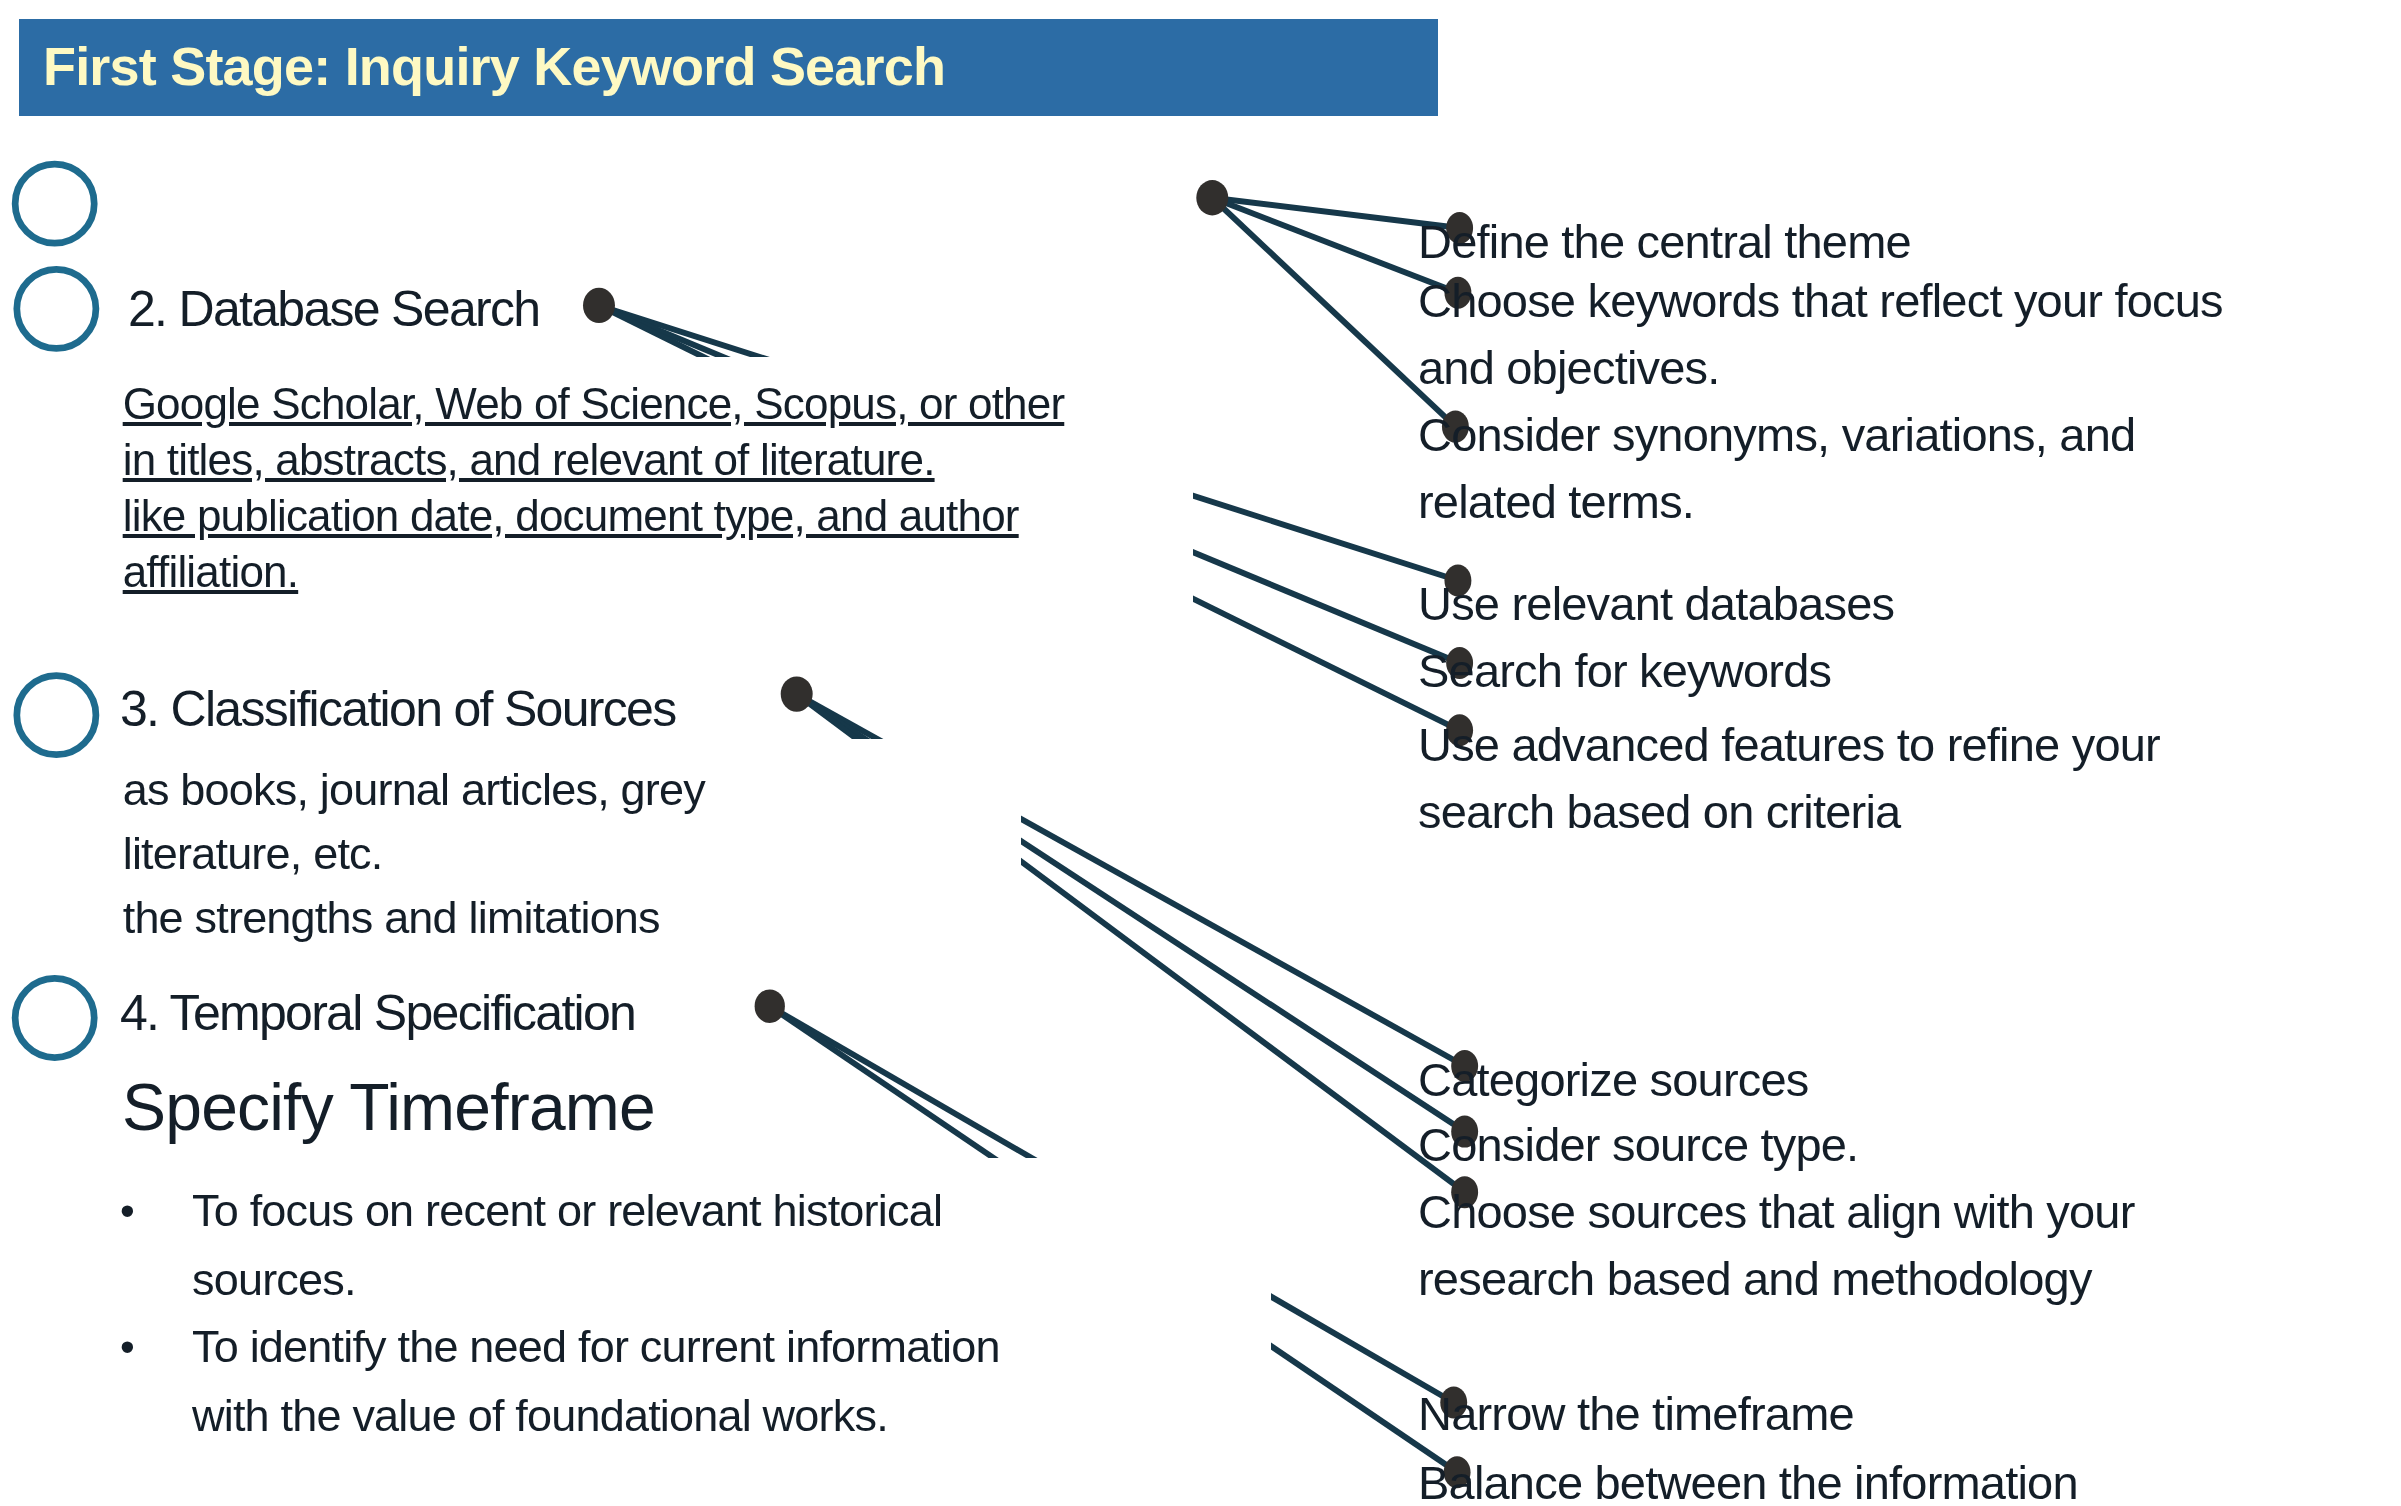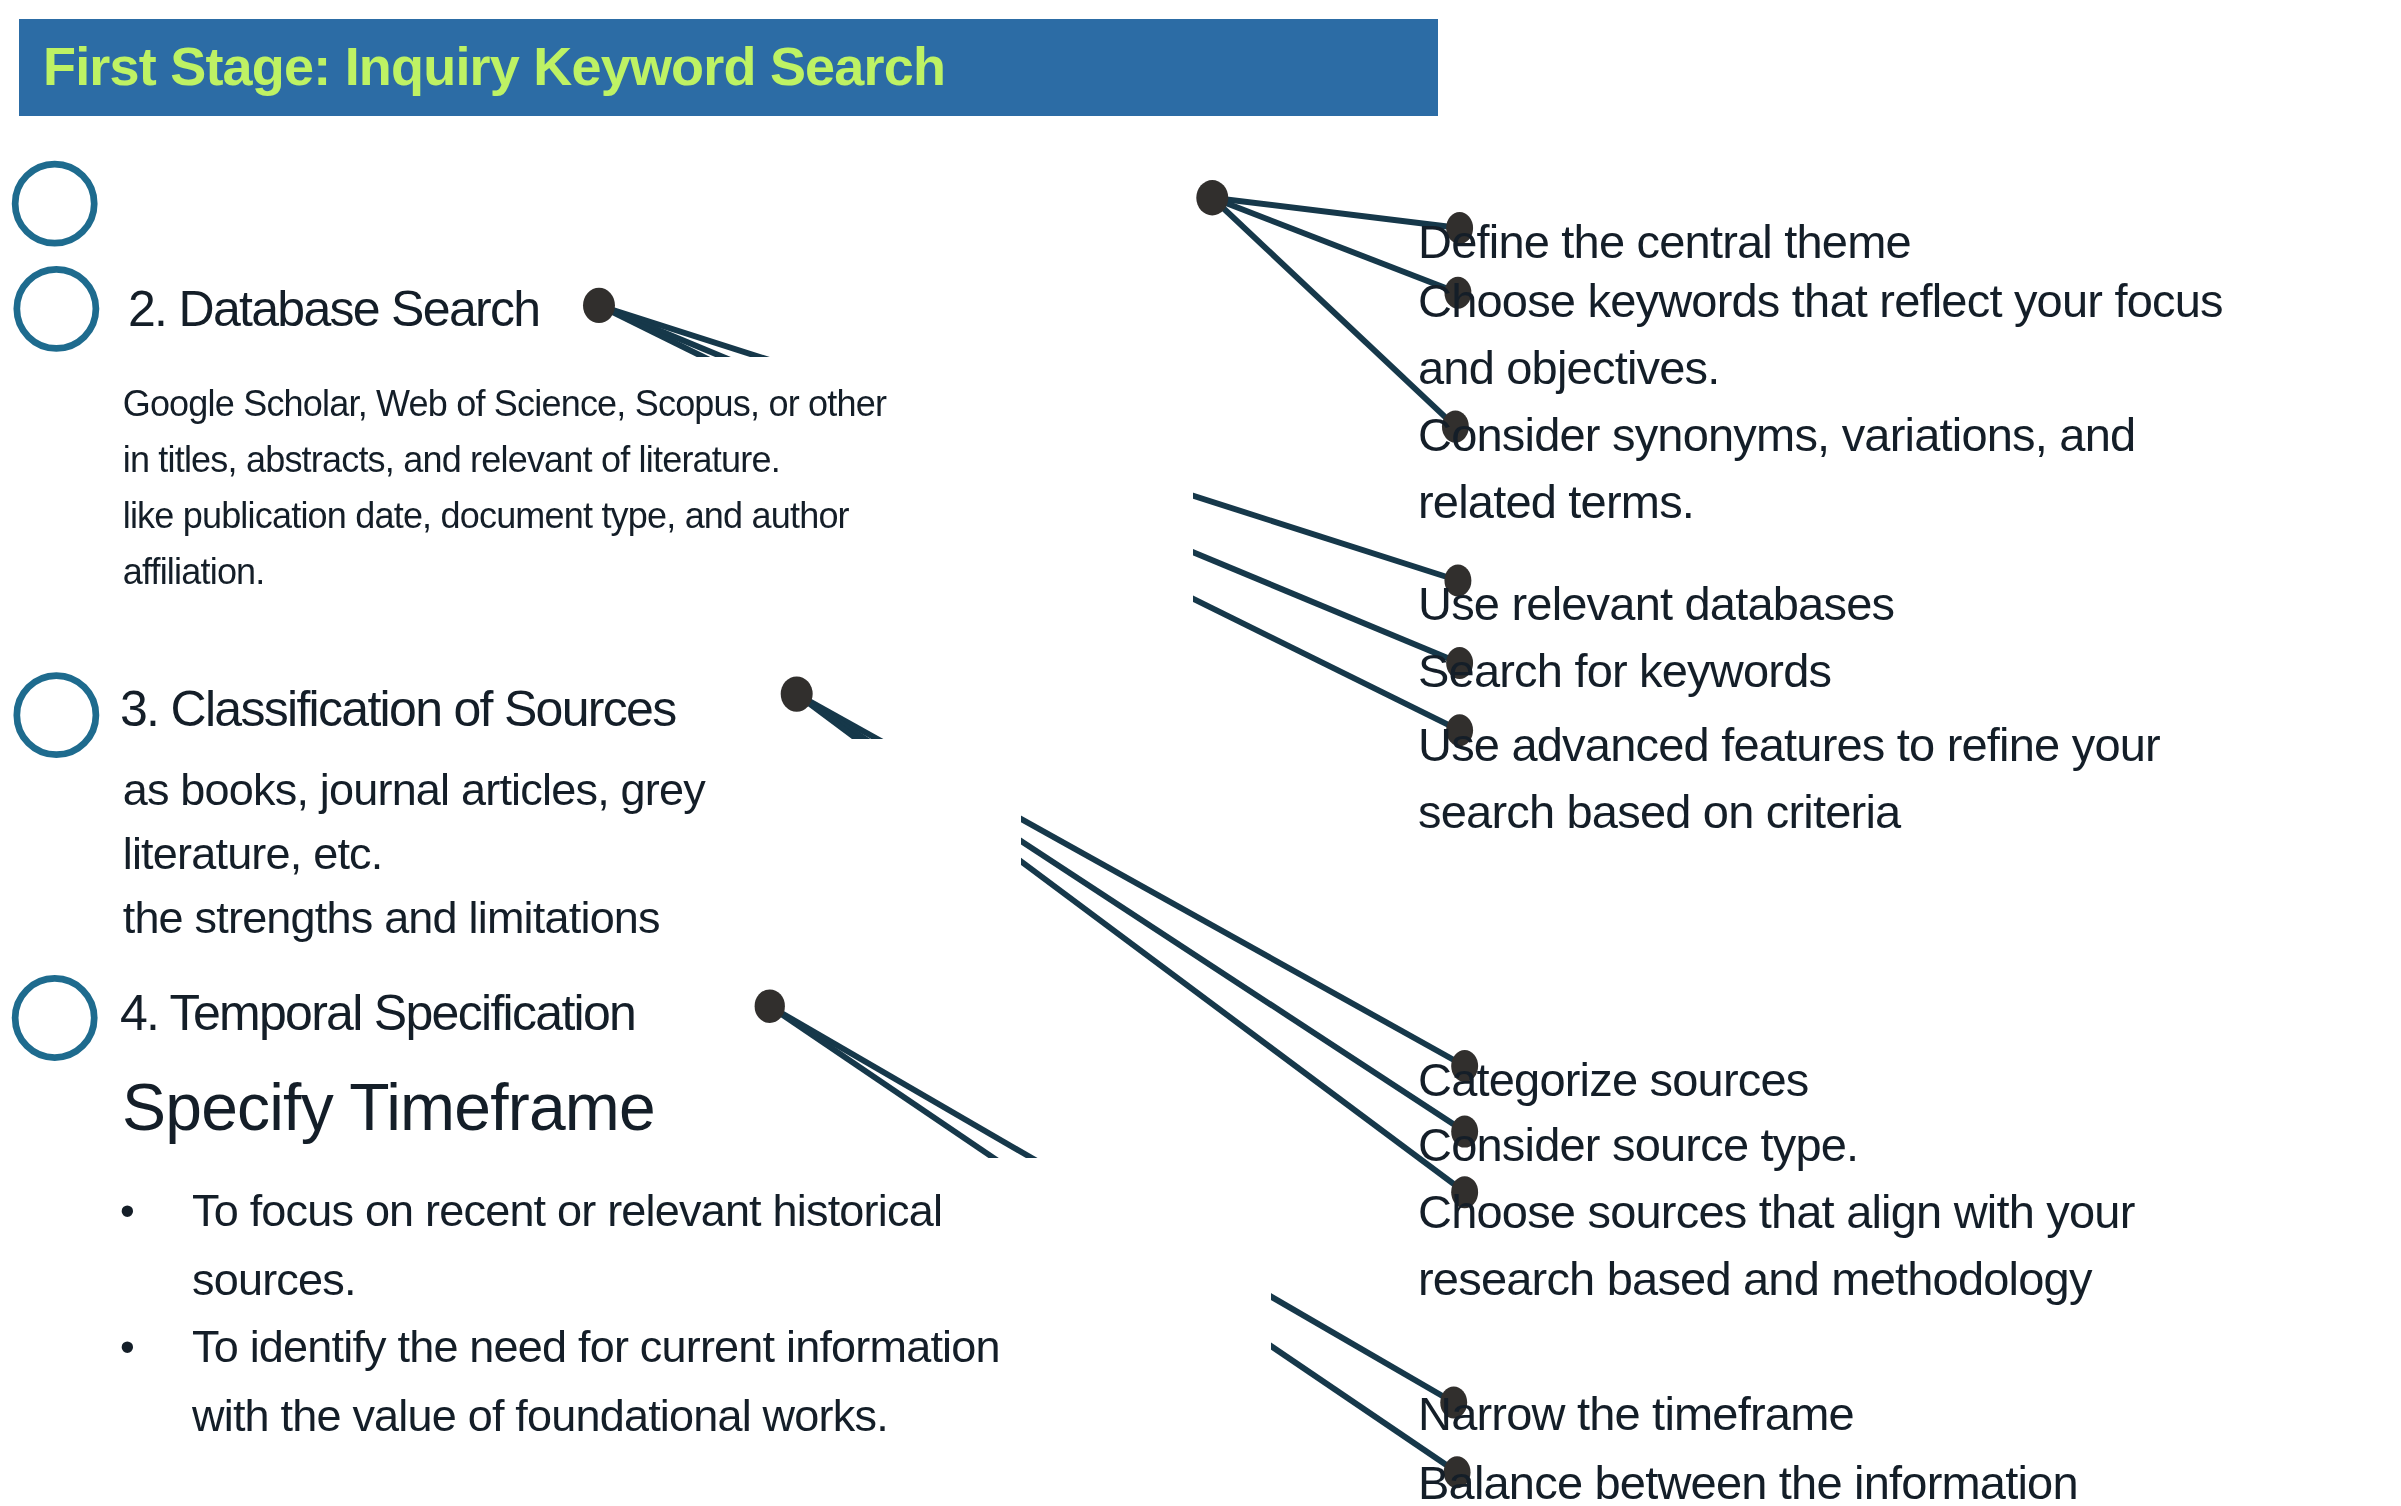--- a/index.html
+++ b/index.html
@@ -24,21 +24,21 @@
     width: 1419px; height: 97px;
     background: #2c6ca5;
     z-index: 3;
   }
   .header-bar .title {
     padding-left: 23.6px;
     line-height: 95px;
     font-size: 54px;
     font-weight: bold;
     letter-spacing: -0.8px;
-    color: #bef264;
+    color: #fef9c3;
     white-space: nowrap;
   }
   .stage-title {
     position: absolute;
     left: 120px;
     font-size: 50px;
     letter-spacing: -1.7px;
     line-height: 67px;
     white-space: nowrap;
     z-index: 3;
@@ -53,21 +53,21 @@
     z-index: 3;
   }
   .notebox {
     position: absolute;
     background: #ffffff;
     z-index: 2;
     box-sizing: border-box;
     padding-left: 6.7px;
   }
   .notebox .note-line { white-space: nowrap; }
-  .notebox.n2 { left: 116px; top: 357px; width: 1077px; height: 254px; padding-top: 18.5px; font-size: 36px; letter-spacing: -0.8px; line-height: 56px; }
+  .notebox.n2 { left: 116px; top: 357px; width: 1077px; height: 254px; padding-top: 18.5px; font-size: 44px; letter-spacing: -0.8px; line-height: 56px; text-decoration: underline; }
   .notebox.n3 { left: 116px; top: 739px; width: 905px; height: 222px; padding-top: 18.5px; font-size: 45px; letter-spacing: -0.8px; line-height: 64px; }
   .bulletbox {
     position: absolute;
     left: 63px; top: 1158px;
     width: 1208px; height: 321px;
     background: #ffffff;
     z-index: 2;
   }
   .lbullet { position: absolute; left: 0; width: 1203px; font-size: 45px; letter-spacing: -0.8px; line-height: 69px; }
   .lbullet .marker { position: absolute; left: 57px; top: 0; font-size: 42px; line-height: 69px; }

